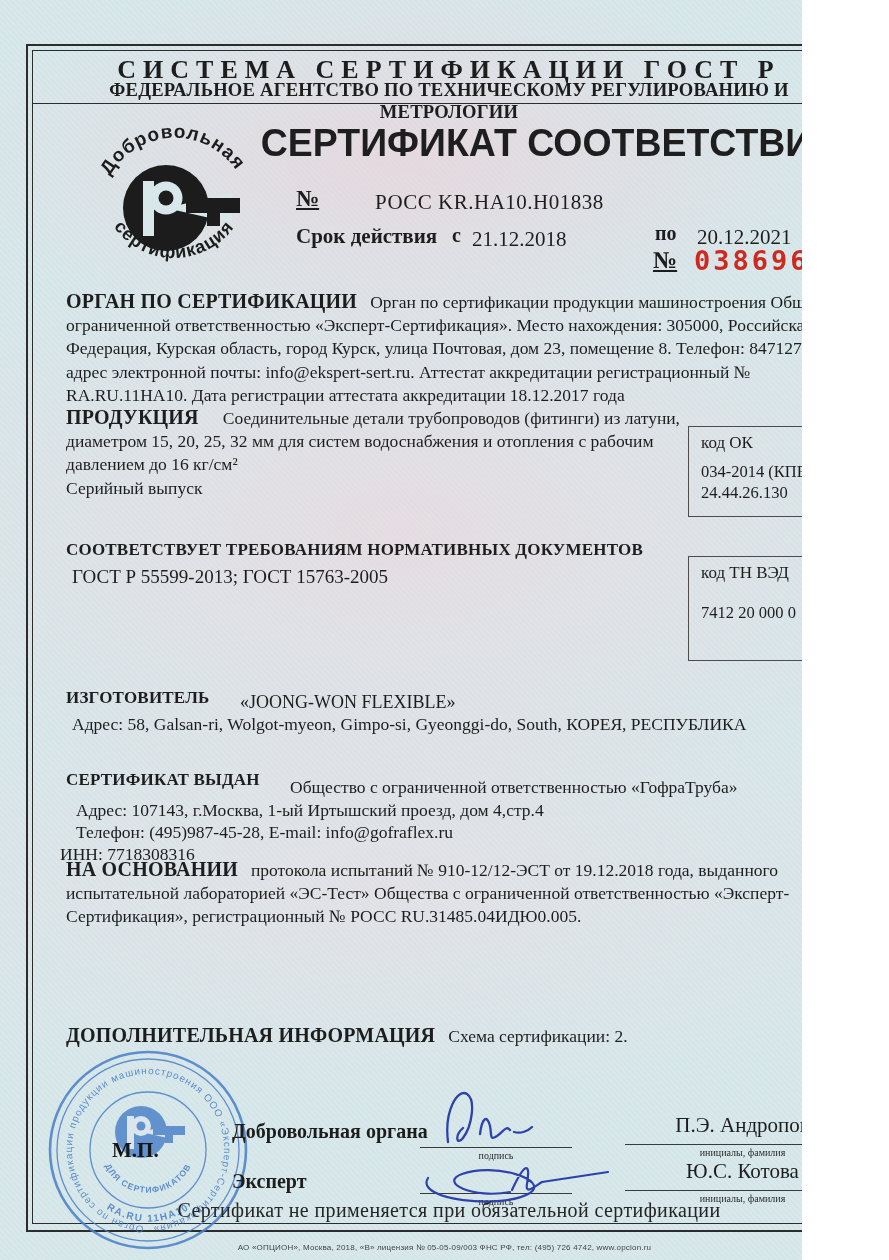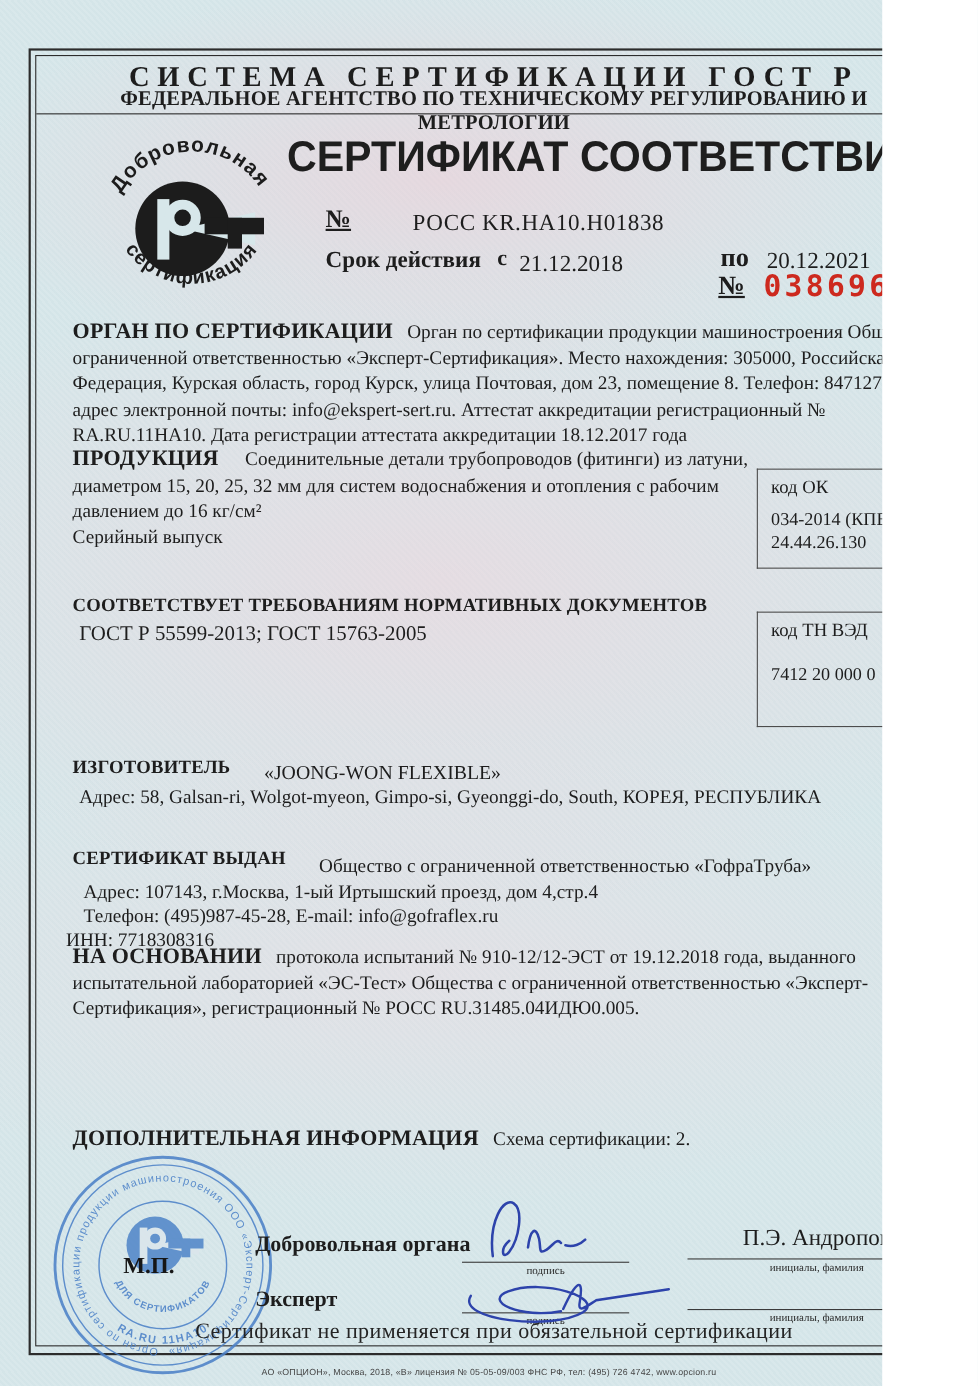--- a/index.html
+++ b/index.html
@@ -18,21 +18,21 @@
   .frame-inner{left:32px; top:50px; width:834px; height:1172px; border:1px solid #2c2c2c;}
   .hdr-rule{left:33px; top:103px; width:832px; height:0; border-top:1.5px solid #2c2c2c;}
   .hdr1{left:33px; top:55px; width:832px; text-align:center; font-weight:bold; font-size:26px; letter-spacing:7px;}
   .hdr2{left:33px; top:79px; width:832px; text-align:center; font-weight:bold; font-size:19px; letter-spacing:0.2px; transform:scaleX(.98);}
   .title{left:238px; top:121px; width:624px; text-align:center; font-family:"Liberation Sans",sans-serif; font-weight:bold; font-size:39px; letter-spacing:0px; transform:scaleX(.96); color:#1e1e1e;}
   .no-label{left:296px; top:186px; font-weight:bold; font-size:23px; text-decoration:underline;}
   .no-value{left:375px; top:190px; font-size:21px; letter-spacing:.5px;}
   .val-label{left:296px; top:224px; font-weight:bold; font-size:21px;}
   .val-c{left:452px; top:224px; font-weight:bold; font-size:20px;}
   .val-from{left:472px; top:227px; font-size:21px;}
-  .val-po{left:655px; top:222px; font-weight:bold; font-size:24px;}
+  .val-po{left:655px; top:222px; font-weight:bold; font-size:20px;}
   .val-to{left:697px; top:225px; font-size:21px;}
   .blank-no{left:653px; top:247px; font-weight:bold; font-size:24px; text-decoration:underline;}
   .blank-num{left:694px; top:245px; font-family:"DejaVu Sans Mono",monospace; font-weight:bold; font-size:27px; letter-spacing:3px; color:#cd291e;}
   .para{line-height:1.32; font-size:17.5px;}
   .lbl{font-weight:bold; font-size:20px; margin-right:13px; letter-spacing:.2px;}
   .p-organ{left:66px; top:288px; width:804px;}
   .p-prod{left:66px; top:404px; width:618px;}
   .p-basis{left:66px; top:856px; width:806px;}
   .p-add{left:66px; top:1022px; width:806px;}
   .codebox{border-left:1px solid #4c4c4c; border-top:1px solid #4c4c4c; border-bottom:1px solid #4c4c4c; padding:6px 16px 0 12px; font-size:17px;}
@@ -172,20 +172,21 @@
   <div class="abs sig-label" style="left:232px;top:1170px;">Эксперт</div>
 
   <div class="abs sigline" style="left:420px;top:1147px;width:152px;"></div>
   <div class="abs caption" style="left:420px;top:1150px;width:152px;">подпись</div>
   <div class="abs sig-name" style="left:625px;top:1113px;width:235px;">П.Э. Андропов</div>
   <div class="abs sigline" style="left:625px;top:1144px;width:235px;"></div>
   <div class="abs caption" style="left:625px;top:1147px;width:235px;">инициалы, фамилия</div>
 
   <div class="abs sigline" style="left:420px;top:1193px;width:152px;"></div>
   <div class="abs caption" style="left:420px;top:1196px;width:152px;">подпись</div>
+  <div class="abs sig-name" style="left:625px;top:1159px;width:235px;">Ю.С. Котова</div>
   <div class="abs sigline" style="left:625px;top:1190px;width:235px;"></div>
   <div class="abs caption" style="left:625px;top:1193px;width:235px;">инициалы, фамилия</div>
 
   <svg class="abs" style="left:432px;top:1082px;" width="130" height="72" viewBox="0 0 130 72">
     <path d="M16,60 C12,28 26,6 35,12 C44,18 40,44 31,56 C25,64 22,54 31,46 M48,52 c2,-16 7,-20 10,-8 c2,9 -1,15 7,10 c6,-4 9,-11 13,-6 M82,50 c7,2 14,-1 18,-5" stroke="#2d43ab" stroke-width="2.3" fill="none" stroke-linecap="round"></path>
   </svg>
   <svg class="abs" style="left:408px;top:1148px;" width="215" height="62" viewBox="0 0 215 62">
     <path d="M20,30 c-14,22 74,32 102,15 c20,-13 -36,-31 -68,-19 c-24,9 12,25 48,18 M104,42 c12,-26 19,-30 15,-6 c-2,11 7,3 15,-2 l66,-10" stroke="#2d43ab" stroke-width="2.2" fill="none" stroke-linecap="round"></path>
   </svg>
 

